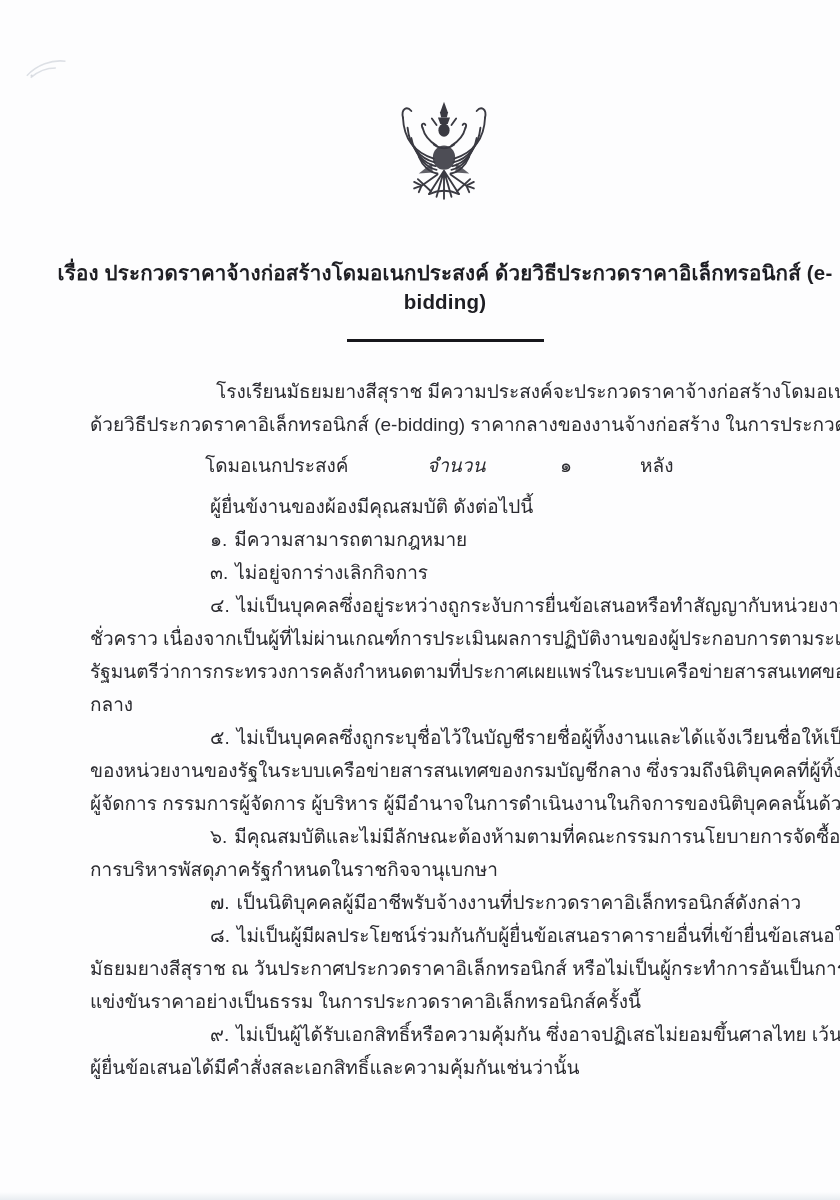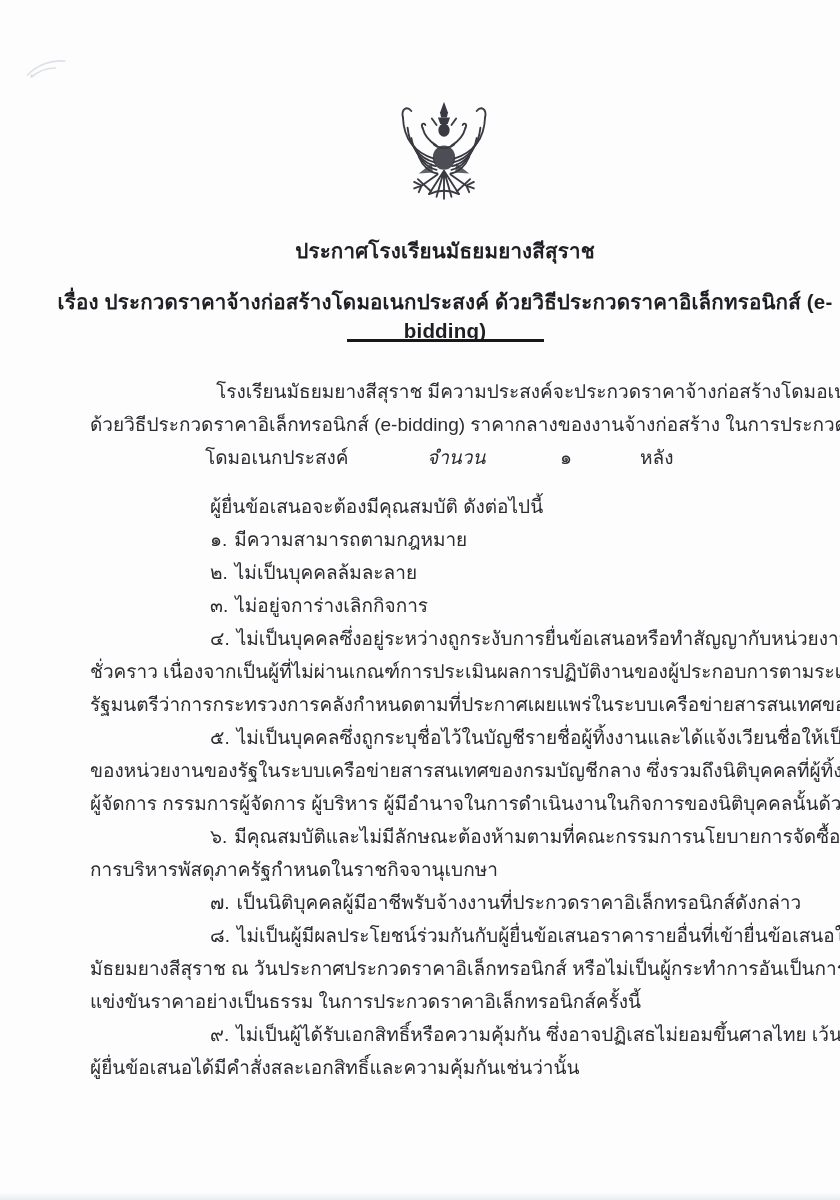--- a/index.html
+++ b/index.html
@@ -23,21 +23,21 @@
   .rule{position:absolute;left:347px;top:339px;width:197px;height:3px;background:#17171c;}
   .content{
     position:absolute;left:90px;top:375px;width:680px;
     font-size:19px;line-height:33px;
   }
   .line{white-space:nowrap;height:33px;}
   .indent-p{padding-left:126px;}
   .indent-i{padding-left:120px;}
   .item-no{margin-right:7px;}
   .qty-row{position:relative;height:33px;}
-  .qty-row span{position:absolute;top:0;}
+  .qty-row span{position:absolute;top:8px;}
   .qty-name{left:115px;}
   .qty-label{left:337px;font-style:italic;}
   .qty-value{left:470px;}
   .qty-unit{left:550px;}
   .qual-heading{margin-top:16px;}
 </style>
 </head>
 <body>
 
 <div class="page">
@@ -90,57 +90,54 @@
       <ellipse cx="60" cy="33.5" rx="6" ry="7"></ellipse>
 
       <ellipse cx="60" cy="63" rx="12" ry="13" opacity="0.9"></ellipse>
 
       <path d="M47 69 L33 80 L48 79 Z" opacity="0.8"></path>
       <path d="M73 69 L87 80 L72 79 Z" opacity="0.8"></path>
     </g>
   </svg>
 
   <div class="titles">
-    <div class="title-line">ประกาศโรงเรียนมัธยมยางสีสุราช</div>
     <div class="title-line second">เรื่อง ประกวดราคาจ้างก่อสร้างโดมอเนกประสงค์ ด้วยวิธีประกวดราคาอิเล็กทรอนิกส์ (e-bidding)</div>
   </div>
 
   <div class="rule"></div>
 
   <div class="content">
 
     <div class="line indent-p">โรงเรียนมัธยมยางสีสุราช มีความประสงค์จะประกวดราคาจ้างก่อสร้างโดมอเนกประสงค์</div>
     <div class="line">ด้วยวิธีประกวดราคาอิเล็กทรอนิกส์ (e-bidding) ราคากลางของงานจ้างก่อสร้าง ในการประกวดราคาครั้งนี้</div>
 
     <div class="qty-row">
       <span class="qty-name">โดมอเนกประสงค์</span>
       <span class="qty-label">จำนวน</span>
       <span class="qty-value">๑</span>
       <span class="qty-unit">หลัง</span>
     </div>
 
-    <div class="line indent-i qual-heading">ผู้ยื่นข้อเสนอจะต้องมีคุณสมบัติ ดังต่อไปนี้</div>
+    <div class="line indent-i qual-heading">ผู้ยื่นข้งานของผ้องมีคุณสมบัติ ดังต่อไปนี้</div>
 
     <div class="line indent-i">
       <span class="item-no">๑.</span><span>มีความสามารถตามกฎหมาย</span>
     </div>
 
-    <div class="line indent-i">
-      <span class="item-no">๒.</span><span>ไม่เป็นบุคคลล้มละลาย</span>
-    </div>
 
     <div class="line indent-i">
       <span class="item-no">๓.</span><span>ไม่อยู่จการ่างเลิกกิจการ</span>
     </div>
 
     <div class="line indent-i">
       <span class="item-no">๔.</span><span>ไม่เป็นบุคคลซึ่งอยู่ระหว่างถูกระงับการยื่นข้อเสนอหรือทำสัญญากับหน่วยงานของรัฐไว้</span>
     </div>
     <div class="line">ชั่วคราว เนื่องจากเป็นผู้ที่ไม่ผ่านเกณฑ์การประเมินผลการปฏิบัติงานของผู้ประกอบการตามระเบียบ ที่</div>
     <div class="line">รัฐมนตรีว่าการกระทรวงการคลังกำหนดตามที่ประกาศเผยแพร่ในระบบเครือข่ายสารสนเทศของกรมบัญชี</div>
+    <div class="line">กลาง</div>
 
     <div class="line indent-i">
       <span class="item-no">๕.</span><span>ไม่เป็นบุคคลซึ่งถูกระบุชื่อไว้ในบัญชีรายชื่อผู้ทิ้งงานและได้แจ้งเวียนชื่อให้เป็นผู้ทิ้งงาน</span>
     </div>
     <div class="line">ของหน่วยงานของรัฐในระบบเครือข่ายสารสนเทศของกรมบัญชีกลาง ซึ่งรวมถึงนิติบุคคลที่ผู้ทิ้งงานเป็นหุ้นส่วน</div>
     <div class="line">ผู้จัดการ กรรมการผู้จัดการ ผู้บริหาร ผู้มีอำนาจในการดำเนินงานในกิจการของนิติบุคคลนั้นด้วย</div>
 
     <div class="line indent-i">
       <span class="item-no">๖.</span><span>มีคุณสมบัติและไม่มีลักษณะต้องห้ามตามที่คณะกรรมการนโยบายการจัดซื้อจัดจ้างและ</span>
     </div>

